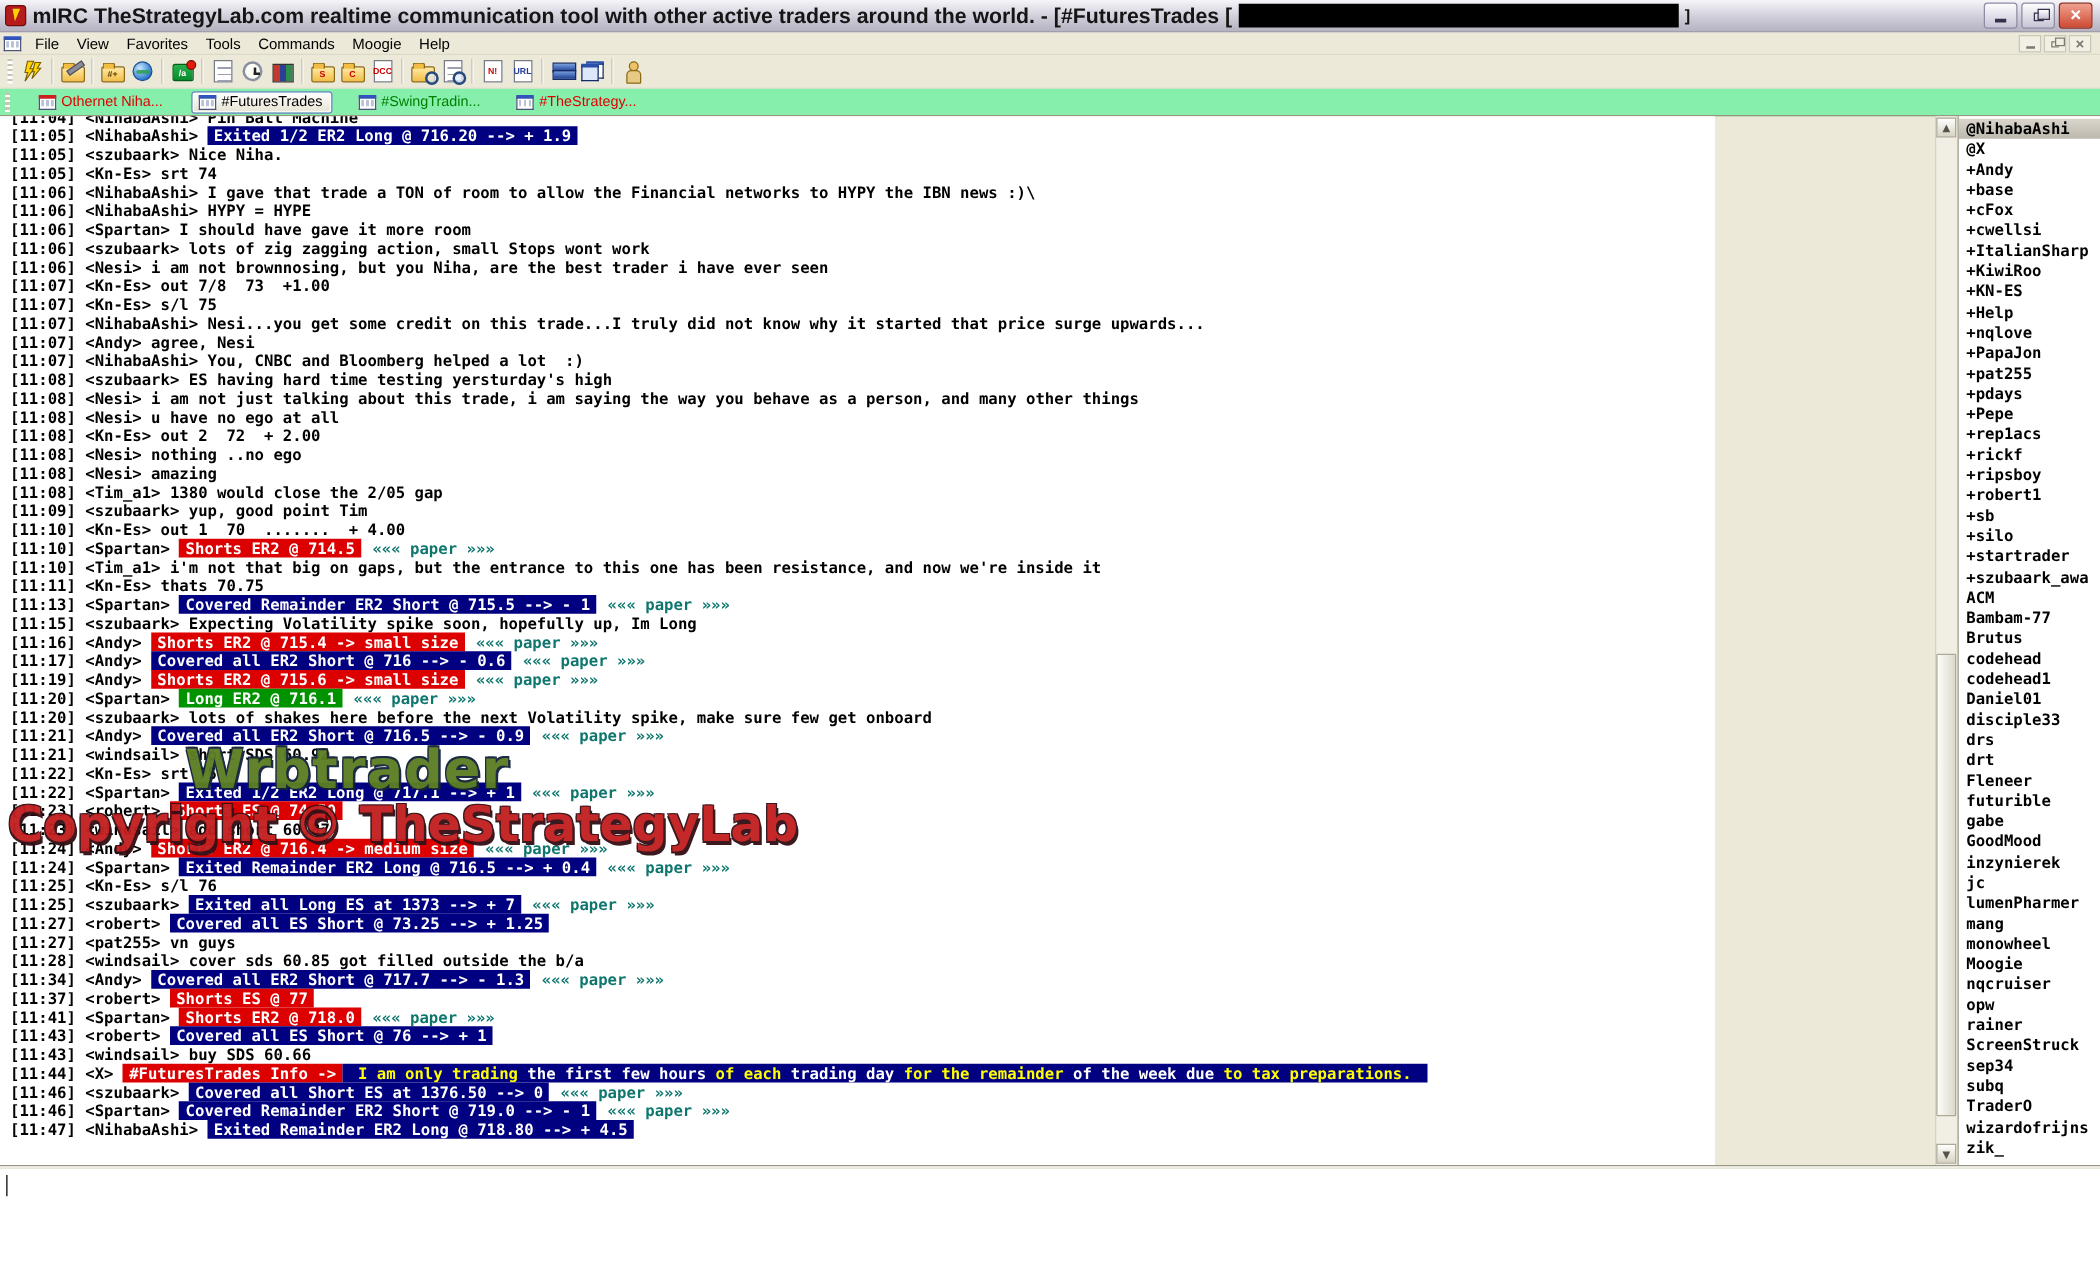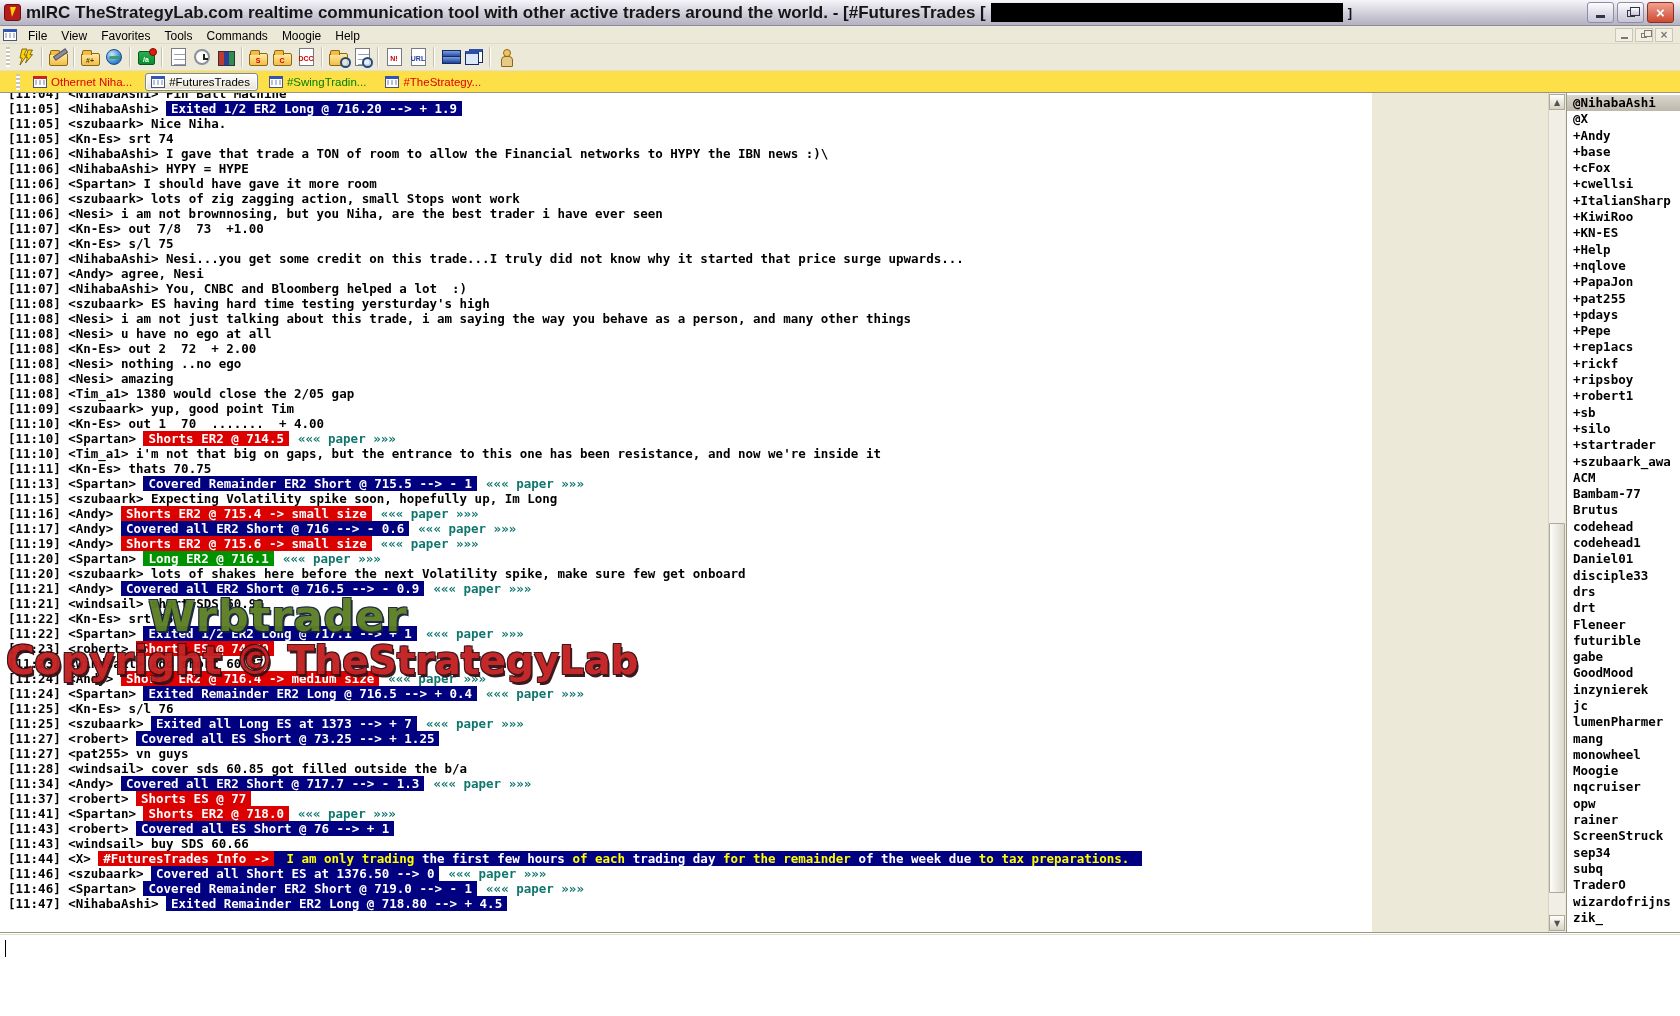--- a/index.html
+++ b/index.html
@@ -59,21 +59,21 @@
   .b-bars::before,.b-bars::after{content:"";position:absolute;left:0;width:17px;height:6px;background:linear-gradient(#7aa0e0,#1d3f93);border:1px solid #122a66}
   .b-bars::before{top:1px}.b-bars::after{bottom:1px}
   .b-wins{width:18px;height:16px}
   .b-wins::before{content:"";position:absolute;right:0;top:0;width:12px;height:10px;background:#fff;border:1px solid #122a66;border-top:3px solid #2c50a8}
   .b-wins::after{content:"";position:absolute;left:0;bottom:0;width:12px;height:10px;background:#dce7fa;border:1px solid #122a66;border-top:3px solid #2c50a8}
   .b-person{width:12px;height:17px}
   .b-person::before{content:"";position:absolute;left:3px;top:0;width:6px;height:6px;border-radius:50%;background:#f0c36a;border:1px solid #8a6914}
   .b-person::after{content:"";position:absolute;left:1px;top:7px;width:10px;height:9px;border-radius:4px 4px 1px 1px;background:#e8ca86;border:1px solid #8a6914}
 
   
-  .tabbar{position:absolute;left:0;top:71px;right:0;height:22px;background:#fde047;display:flex;align-items:center;gap:5px;padding-left:16px;border-bottom:1px solid #9a9684}
+  .tabbar{position:absolute;left:0;top:71px;right:0;height:22px;background:#86efac;display:flex;align-items:center;gap:15px;padding-left:4px;border-bottom:1px solid #9a9684}
   .tgrip{width:4px;height:16px;margin-right:2px;background:repeating-linear-gradient(#c9c5b5 0 2px,#fff 2px 4px)}
   .tab{display:flex;align-items:center;gap:4px;padding:2px 7px 2px 5px;font-size:11.5px;border:1px solid transparent;border-radius:3px;white-space:nowrap}
   .tab.active{background:linear-gradient(#ffffff,#e7e4d4);border:1px solid #6f86c7;box-shadow:inset 0 0 0 1px #fff}
   .wicon{width:14px;height:12px;background:#fff;border:1px solid #4a5577;border-top:3px solid #3355bb;position:relative;flex:0 0 auto}
   .wicon::before{content:"";position:absolute;left:1px;top:1px;right:1px;height:5px;background:repeating-linear-gradient(90deg,#b9c2d8 0 2px,#fff 2px 4px)}
   .wicon.red{border-top-color:#cc2222}
 
   
   .chat{position:absolute;left:0;top:93px;width:1372px;height:839px;background:#fff;overflow:hidden}
   .lines{position:absolute;left:8px;top:-7px}

